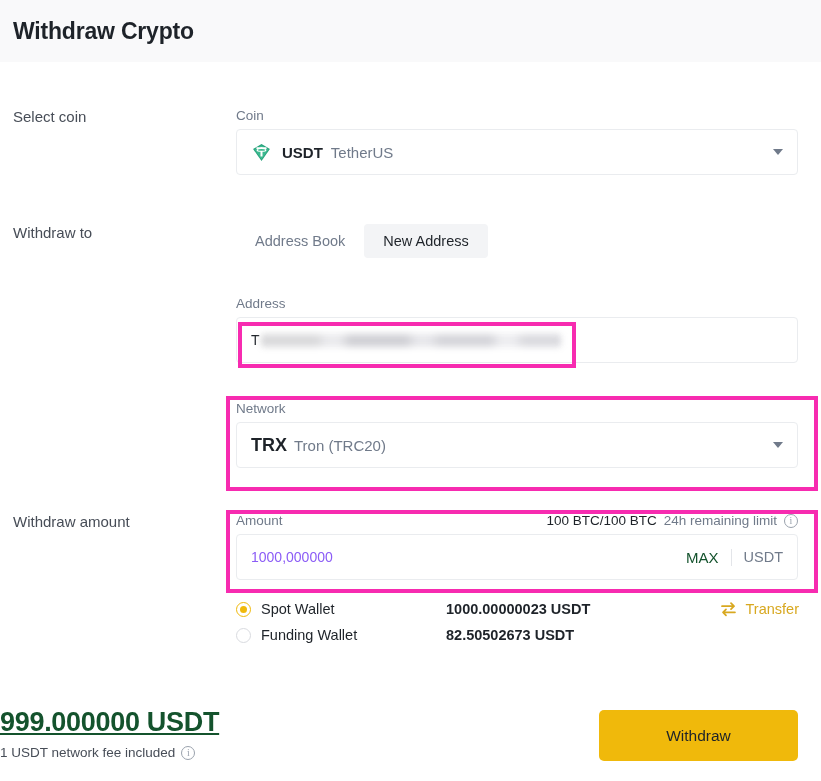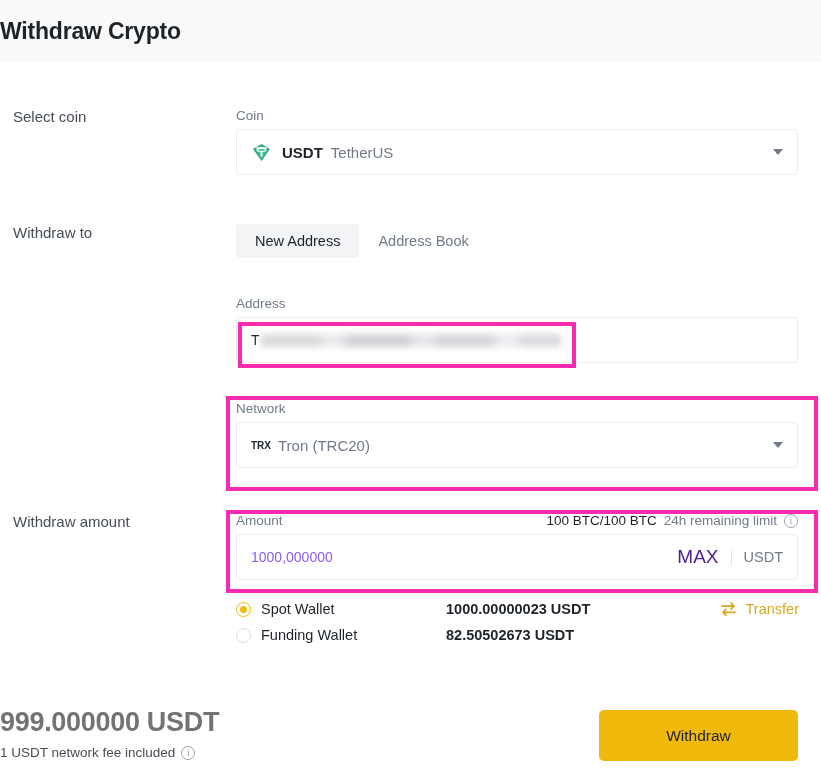--- a/index.html
+++ b/index.html
@@ -13,20 +13,21 @@
     overflow: hidden;
     position: relative;
   }
 
   
   .page-header {
     height: 62px;
     background: #f9f9fa;
     display: flex;
     align-items: center;
+    padding-left: 13px;
   }
   .page-title {
     font-size: 23px;
     font-weight: bold;
     color: #1e2329;
     letter-spacing: -0.2px;
   }
 
   
   .form-row {
@@ -122,21 +123,21 @@
     width: 300px;
     margin-left: 1px;
     background: linear-gradient(90deg,#d8d8da 0 18%, #e9e9ec 22% 26%, #cfcfd4 30% 48%,
                 #e6e6ea 52% 56%, #d4d4d9 60% 76%, #ececef 80% 84%, #d9d9de 88% 100%);
     filter: blur(3.2px);
     opacity: .95;
     border-radius: 2px;
   }
 
   
-  .net-sym { font-size: 10px; font-weight: bold; color:#1e2329; }
+  .net-sym { font-size: 18px; font-weight: bold; color:#1e2329; }
   .net-name { font-size: 15px; color: #707a8a; margin-left: 7px; }
 
   
   .amount-head {
     display: flex;
     align-items: baseline;
     width: 562px;
     margin-bottom: 6px;
     gap: 27px;
   }
@@ -155,22 +156,22 @@
     align-items: center;
     width: 562px;
   }
   .amount-value { font-size: 14px; color: #8b5cf6; }
   .amount-right {
     margin-left: auto;
     display: flex;
     align-items: center;
   }
   .max-btn {
-    font-size: 19px;
-    color: #4c1d95;
+    font-size: 15px;
+    color: #14532d;
     cursor: pointer;
     padding-right: 12px;
   }
   .vsep { width:1px; height:17px; background:#e3e5e9; }
   .unit { font-size: 14.5px; color: #707a8a; padding-left: 12px; }
 
   
   .info-ic {
     width: 14px; height: 14px;
     border: 1.2px solid #9aa2ad;
@@ -228,22 +229,23 @@
     color: #d8a820;
     font-size: 14.5px;
     cursor: pointer;
     padding-right: 22px;
   }
 
   
   .receive-amt {
     font-size: 27px;
     font-weight: bold;
-    color: #737373;
+    color: #14532d;
     letter-spacing: -0.3px;
+    text-decoration: underline;
   }
   .fee-note {
     display: flex;
     align-items: center;
     gap: 6px;
     font-size: 13.5px;
     color: #474d57;
     margin-top: 7px;
     text-align: right;
   }
@@ -299,22 +301,22 @@
       <span class="coin-name">TetherUS</span>
       <span class="caret"></span>
     </div>
   </div>
 </div>
 
 <div class="form-row" id="sec-withdraw-to">
   <div class="row-label">Withdraw to</div>
   <div class="row-body">
     <div class="tabs">
+      <div class="tab">Address Book</div>
       <div class="tab active">New Address</div>
-      <div class="tab">Address Book</div>
     </div>
   </div>
 </div>
 
 <div id="addr-block">
   <div class="field-caption">Address</div>
   <div class="field-box">
     <span class="addr-text">T</span>
     <span class="addr-blur"></span>
   </div>

